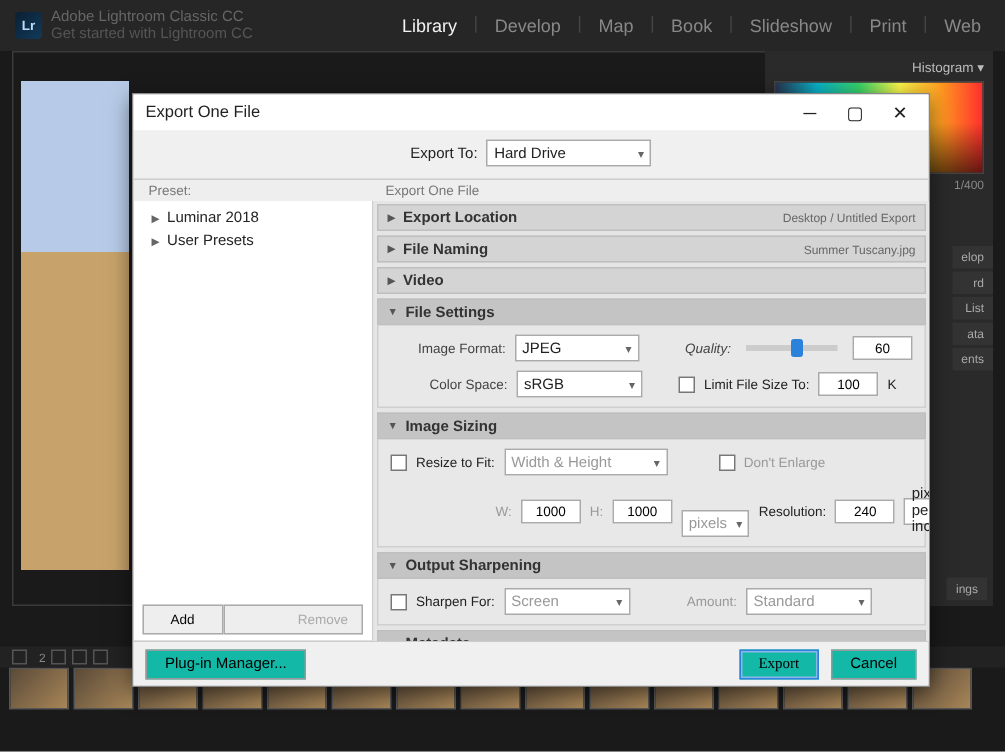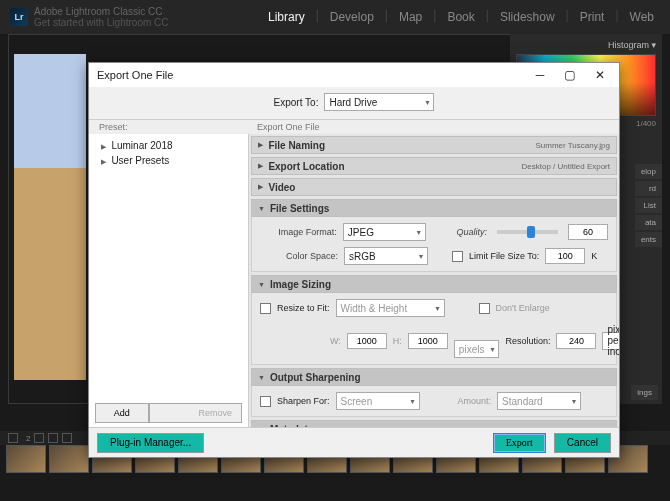--- a/index.html
+++ b/index.html
@@ -168,29 +168,29 @@
       <div class="item">User Presets</div>
       <div class="actions">
         <button>Add</button>
         <button disabled="">Remove</button>
       </div>
     </div>
     <div class="panels">
       <div class="sect">
           <div class="sect-h">
             <span class="tri">▶</span>
+            <b>Export Location</b>
+            <span class="right">Desktop / Untitled Export</span>
+          </div>
+        </div>
+      <div class="sect">
+          <div class="sect-h">
+            <span class="tri">▶</span>
             <b>File Naming</b>
             <span class="right">Summer Tuscany.jpg</span>
-          </div>
-        </div>
-      <div class="sect">
-          <div class="sect-h">
-            <span class="tri">▶</span>
-            <b>Export Location</b>
-            <span class="right">Desktop / Untitled Export</span>
           </div>
         </div>
       <div class="sect">
           <div class="sect-h">
             <span class="tri">▶</span>
             <b>Video</b>
           </div>
         </div>
 
       <div class="sect">

